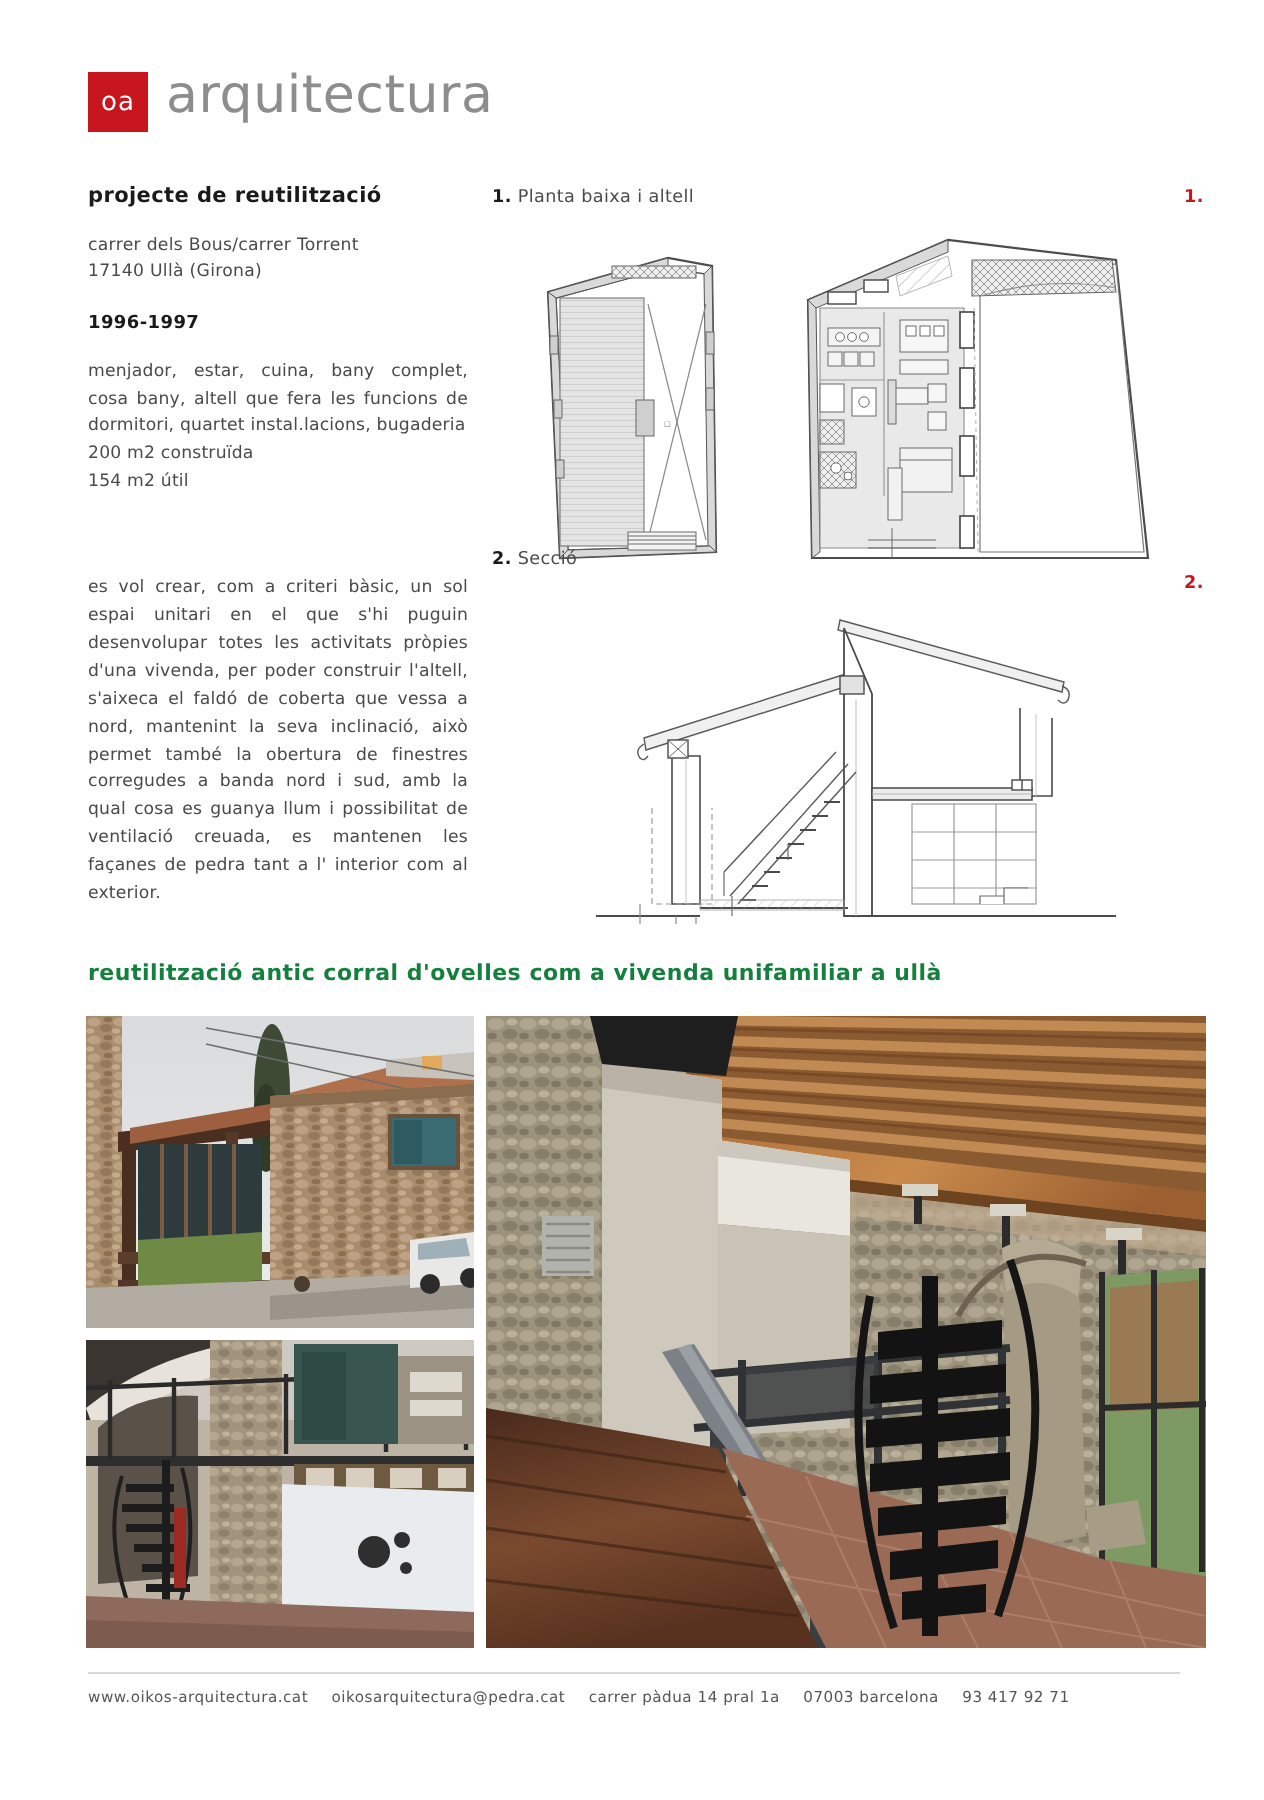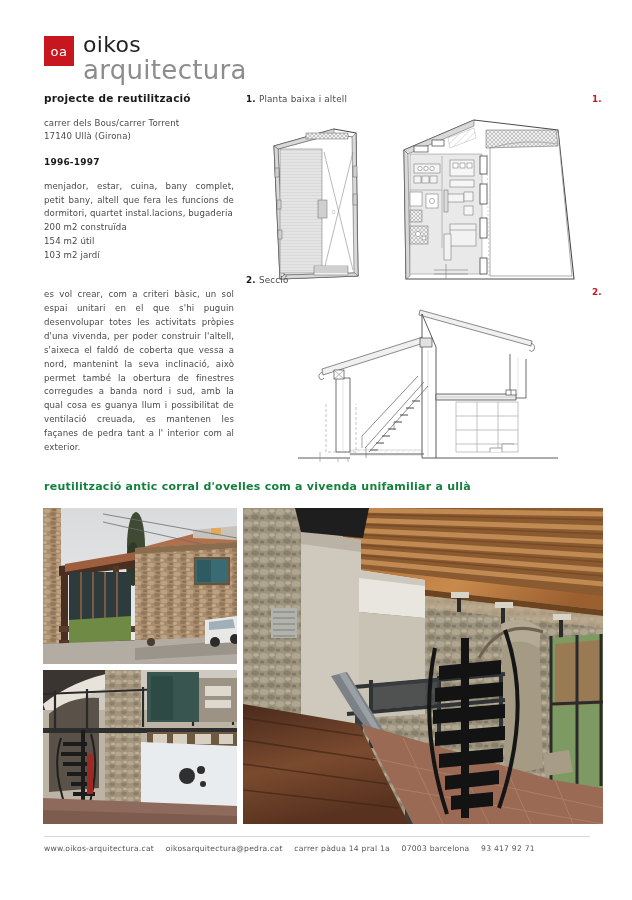--- a/index.html
+++ b/index.html
@@ -191,37 +191,35 @@
 </head>
 <body>
 
 <div class="page">
 
   <div class="logo-row">
     <div class="logo-mark">
       <span>oa</span>
     </div>
     <div class="logo-words">
-      <div class="logo-top">oikos</div>
       <div class="logo-bottom">arquitectura</div>
     </div>
   </div>
 
   <div class="info-col">
     <div class="proj-title">projecte de reutilització</div>
     <div class="addr">
       <div>carrer dels Bous/carrer Torrent</div>
       <div>17140 Ullà (Girona)</div>
     </div>
     <div class="years">1996-1997</div>
     <div class="program">
-      <div>menjador, estar, cuina, bany complet, petit bany, altell que fera les funcions de dormitori, quartet instal.lacions, bugaderia</div>
+      <div>menjador, estar, cuina, bany complet, cosa bany, altell que fera les funcions de dormitori, quartet instal.lacions, bugaderia</div>
       <div class="areas">200 m2 construïda</div>
       <div class="areas">154 m2 útil</div>
-      <div class="areas">103 m2 jardí</div>
     </div>
   </div>
 
   <div class="desc">es vol crear, com a criteri bàsic, un sol espai unitari en el que s'hi puguin desenvolupar totes les activitats pròpies d'una vivenda, per poder construir l'altell, s'aixeca el faldó de coberta que vessa a nord, mantenint la seva inclinació, això permet també la obertura de finestres corregudes a banda nord i sud, amb la qual cosa es guanya llum i possibilitat de ventilació creuada, es mantenen les façanes de pedra tant a l' interior com al exterior.</div>
 
   <div class="cap" id="cap1">
     <b>1.</b>
     <span>Planta baixa i altell</span>
   </div>
   <div class="cap-num-red" id="cap1r">1.</div>

